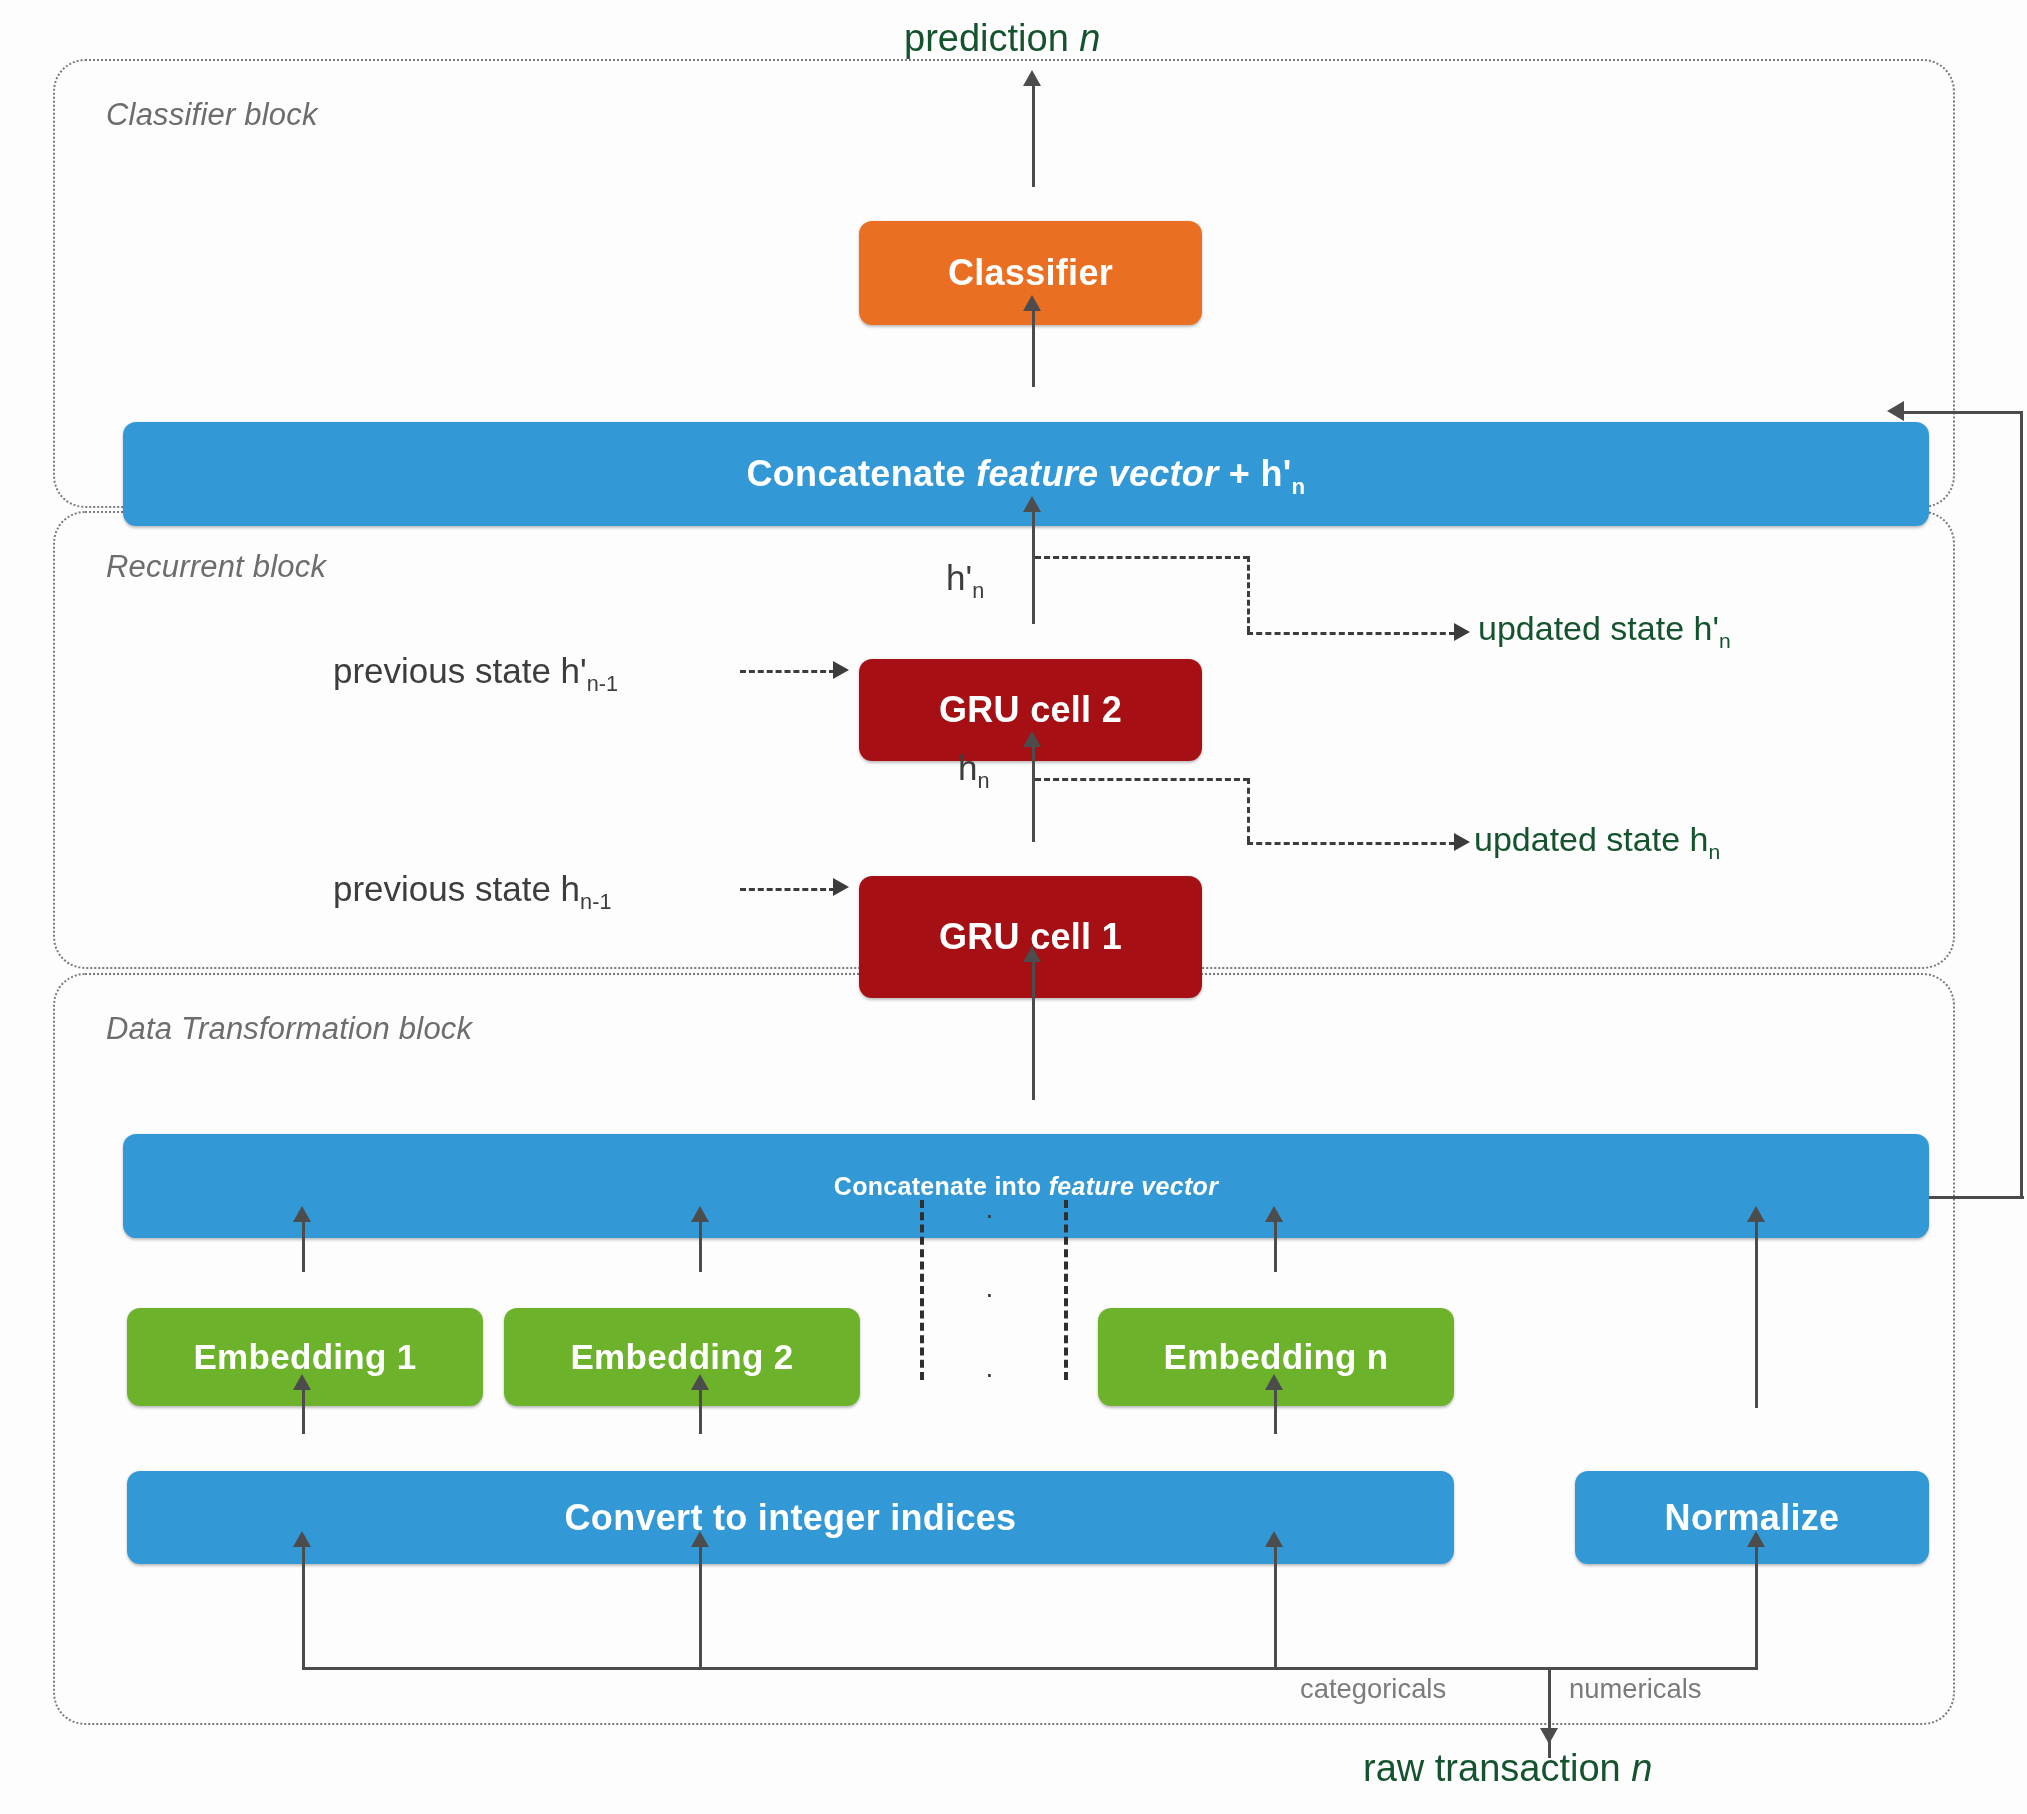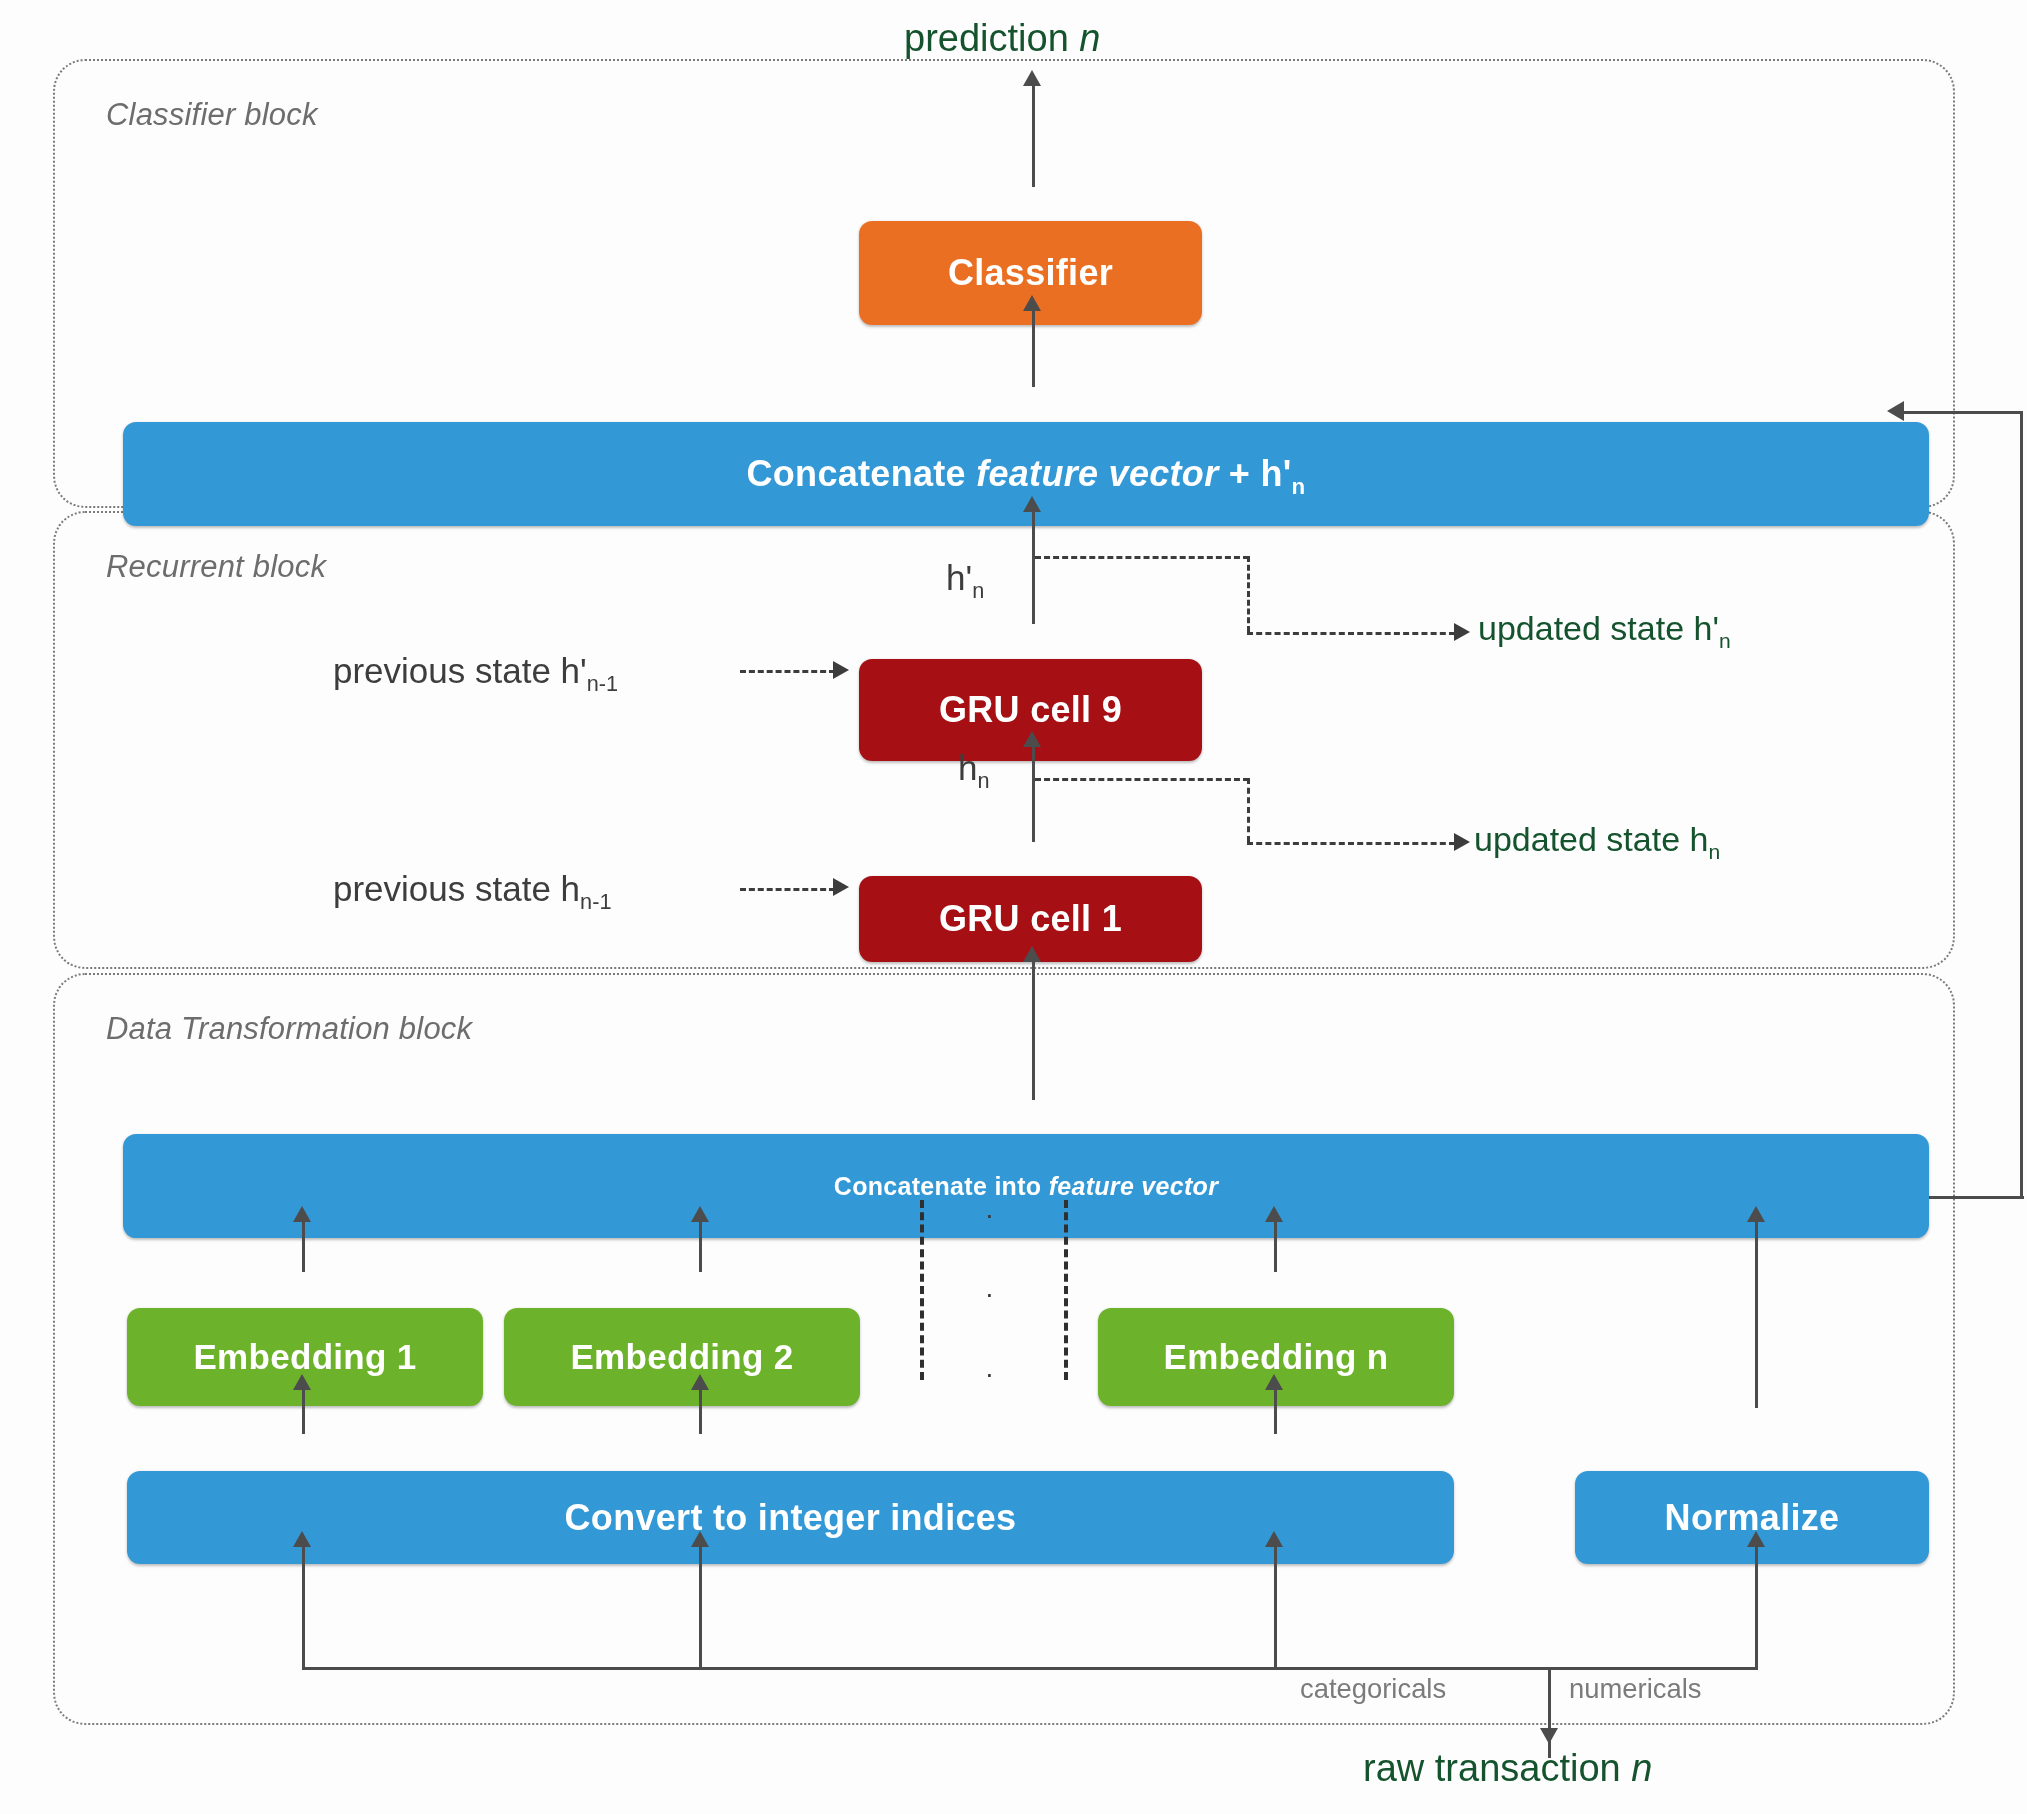--- a/index.html
+++ b/index.html
@@ -100,21 +100,21 @@
     <span>updated state h'</span><span class="sub">n</span>
   </div>
 
   <div class="lbl state" style="left:333px;top:651px;">
     <span>previous state h'</span><span class="sub">n-1</span>
   </div>
   <div class="dash-h" style="left:740px;top:670px;width:95px;"></div>
   <div class="arrow-right" style="left:833px;top:661px;"></div>
 
   <div class="node darkred" style="left:859px;top:623px;width:343px;height:102px;font-size:36px;">
-    <span>GRU cell 9</span>
+    <span>GRU cell 2</span>
   </div>
 
   <div class="lbl state" style="left:958px;top:748px;">
     <span>h</span><span class="sub">n</span>
   </div>
   <div class="arrow-up" style="left:1023px;top:731px;"></div>
   <div class="ln vln" style="left:1032px;top:744px;height:98px;"></div>
 
   <div class="dash-h" style="left:1035px;top:778px;width:214px;"></div>
   <div class="dash-v" style="left:1247px;top:778px;height:64px;"></div>
@@ -123,21 +123,21 @@
   <div class="lbl mid" style="left:1474px;top:820px;text-align:right;">
     <span>updated state h</span><span class="sub">n</span>
   </div>
 
   <div class="lbl state" style="left:333px;top:869px;">
     <span>previous state h</span><span class="sub">n-1</span>
   </div>
   <div class="dash-h" style="left:740px;top:888px;width:95px;"></div>
   <div class="arrow-right" style="left:833px;top:878px;"></div>
 
-  <div class="node darkred" style="left:859px;top:840px;width:343px;height:86px;font-size:36px;justify-content:center;">
+  <div class="node darkred" style="left:859px;top:840px;width:343px;height:122px;font-size:36px;justify-content:center;">
     <span>GRU cell 1</span>
   </div>
 
   <div class="arrow-up" style="left:1023px;top:946px;"></div>
   <div class="ln vln" style="left:1032px;top:958px;height:142px;"></div>
 
   <div class="node blue" style="left:123px;top:1098px;width:1806px;height:104px;font-size:25px;">
     <span>
       <span>Concatenate into </span><span class="em">feature vector</span>
     </span>

